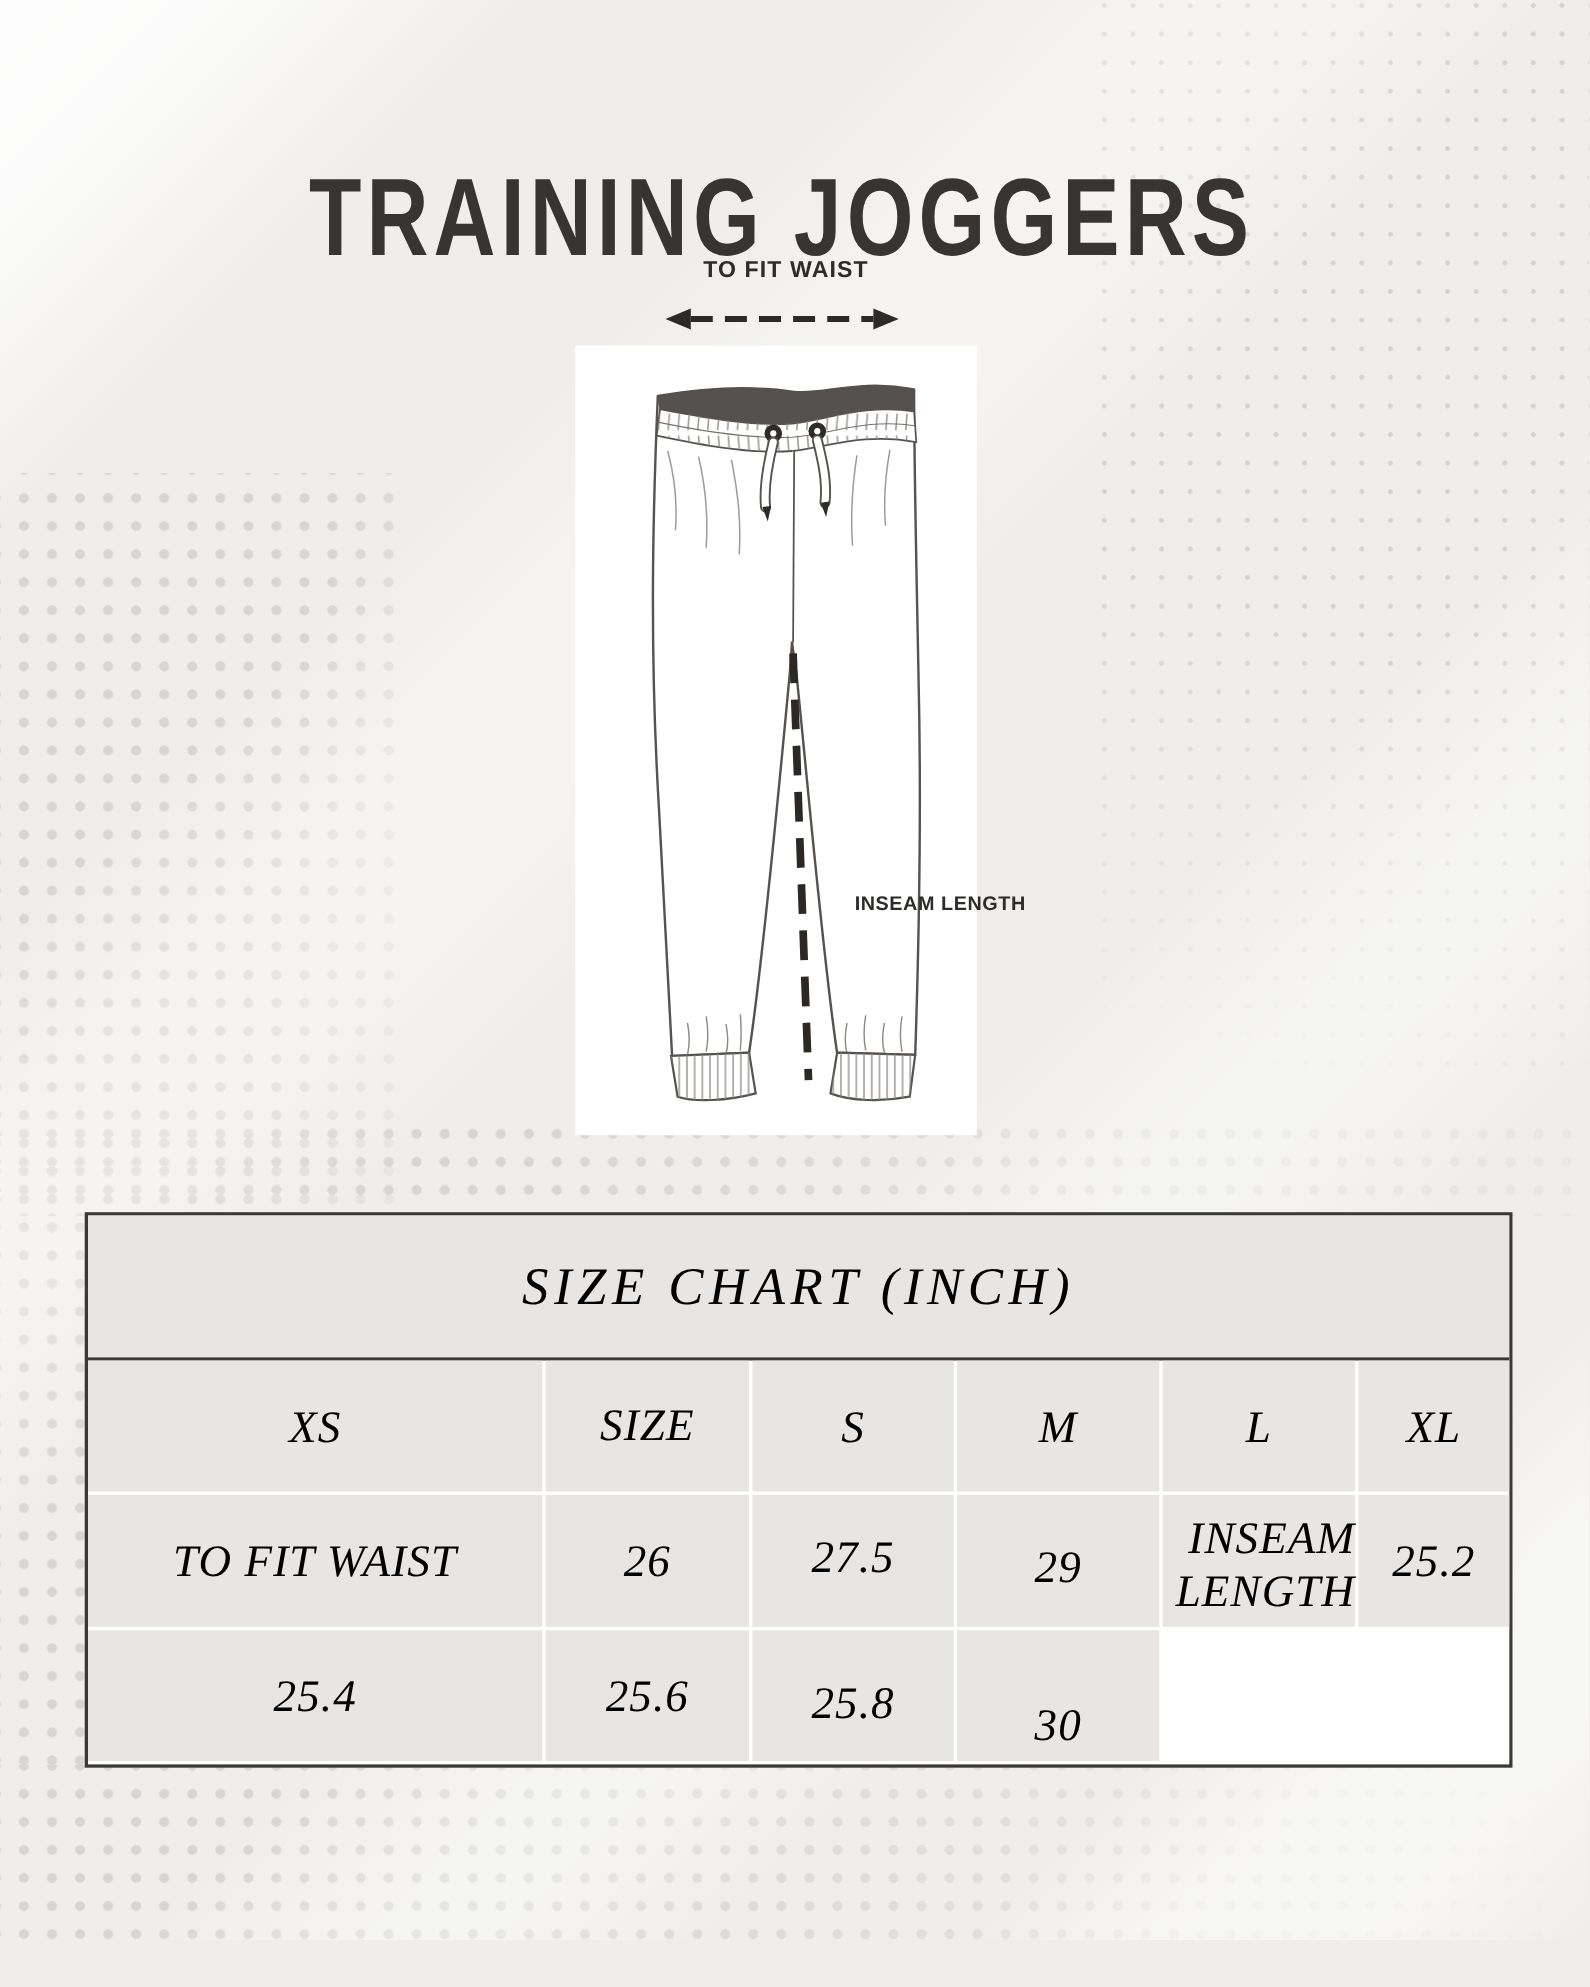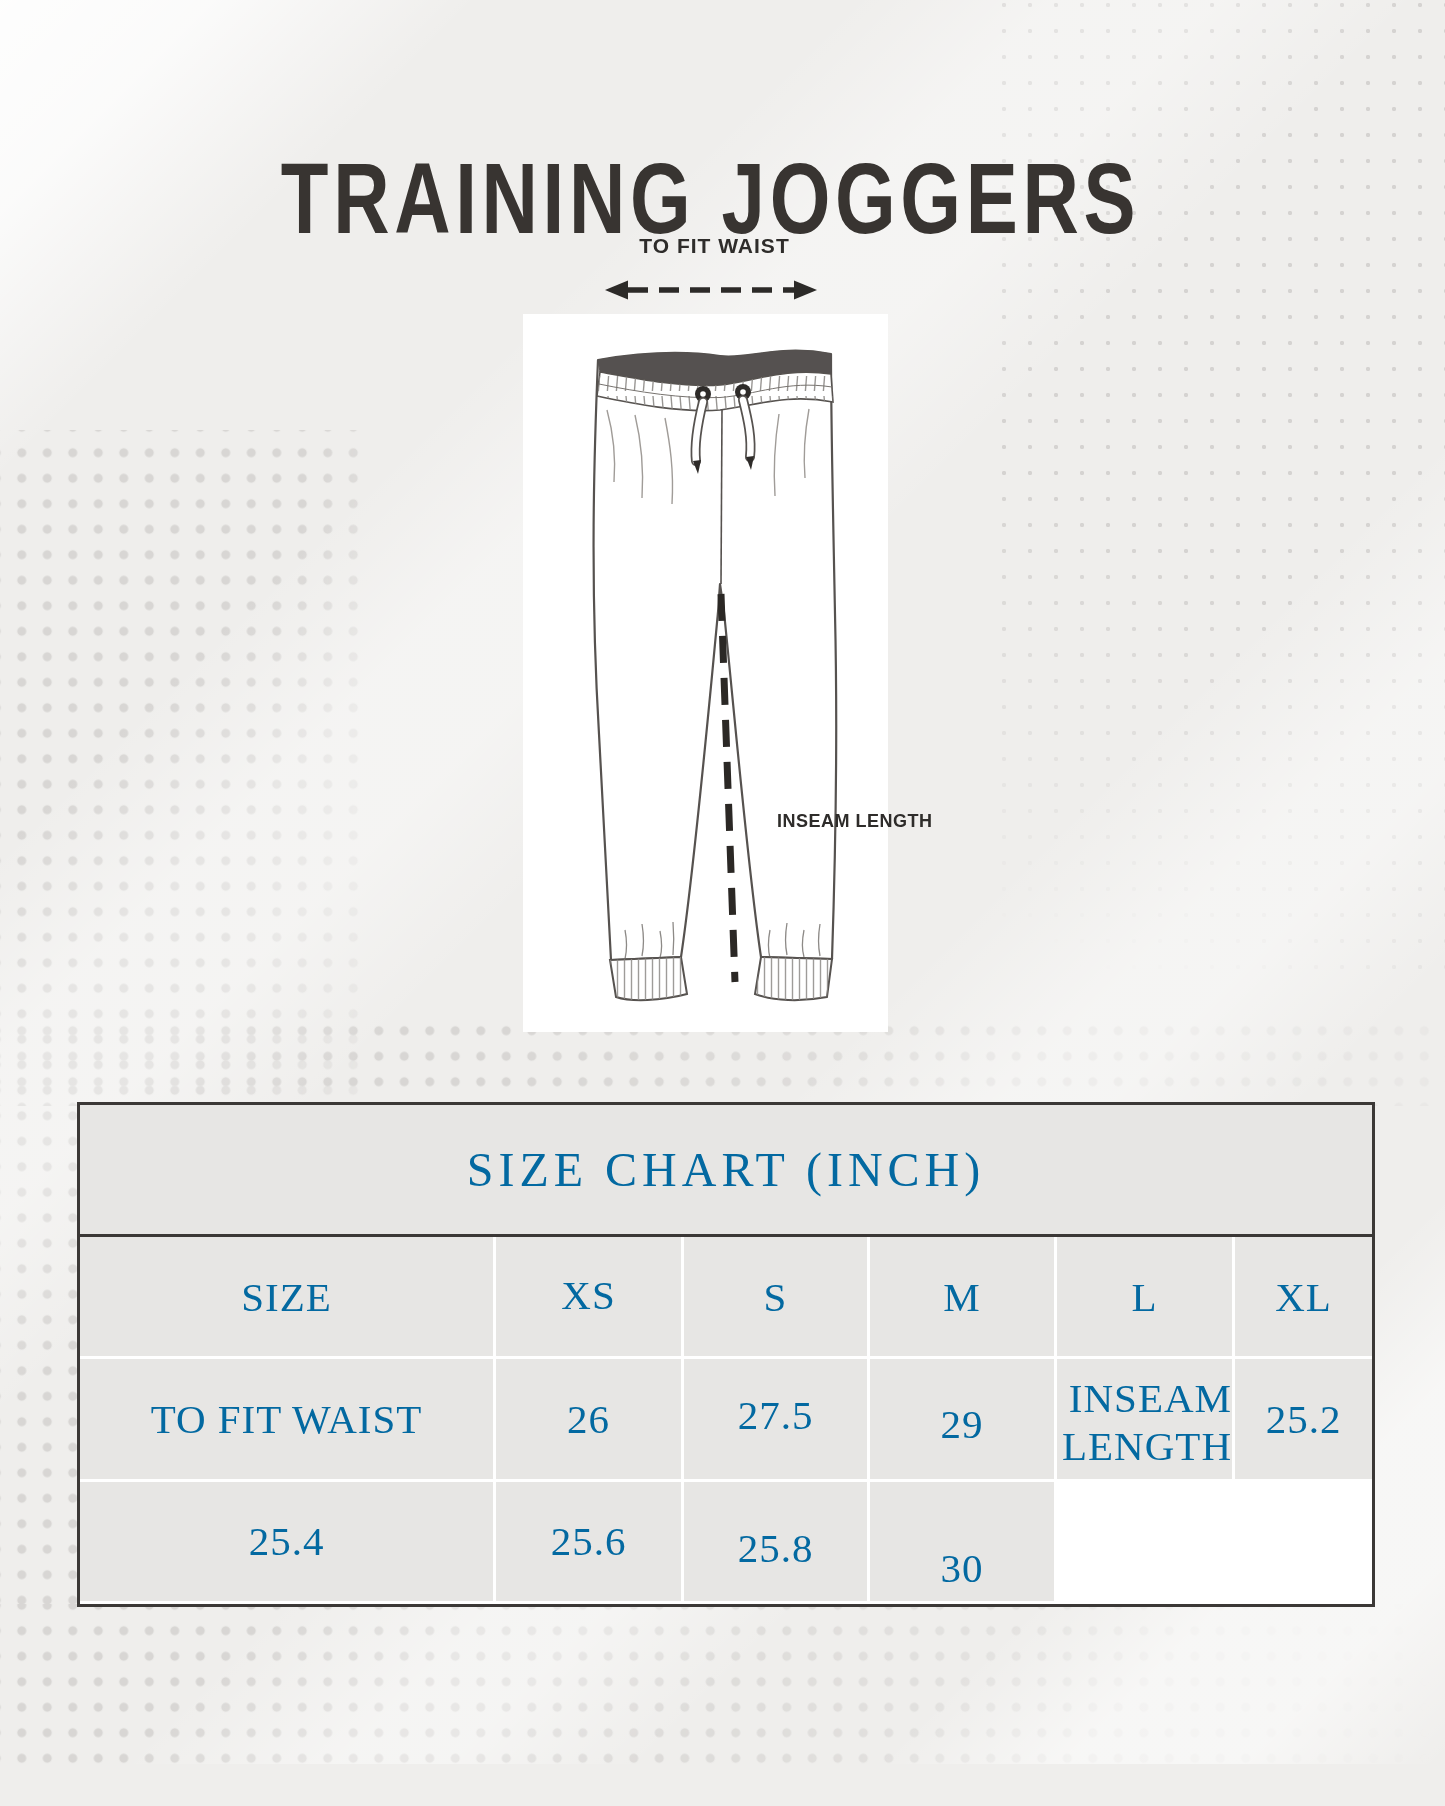--- a/index.html
+++ b/index.html
@@ -65,21 +65,21 @@
     background:#ffffff;
   }
   .inseam-label{
     position:absolute; left:777px; top:811px;
     font-size:18px; font-weight:bold; letter-spacing:.5px; color:#2e2c2a;
   }
   
   .chart{
     position:absolute; left:77px; top:1102px; width:1298px; height:505px;
     border:3px solid #3b3836; background:#ffffff;
-    font-family:"Liberation Serif", serif; color:#0369a1;
+    font-family:"Liberation Serif", serif; color:#000000;font-style:italic;
   }
   .chart-header{
     height:132px; background:#e7e6e4; border-bottom:3px solid #3b3836;
     display:flex; align-items:center; justify-content:center;
     font-size:48px; letter-spacing:5px; font-weight:500;
   }
   .chart-grid{
     display:grid; height:364px;
     grid-template-columns:413px 185px 183px 184px 175px auto;
     grid-template-rows:1fr 1fr 1fr;
@@ -185,24 +185,24 @@
       <path d="M198,280 L212,668" stroke="#2b2825" stroke-width="7" stroke-dasharray="27 15" fill="none"></path>
     </svg>
   </div>
 
   <div class="inseam-label">INSEAM LENGTH</div>
 
   <div class="chart">
     <div class="chart-header">SIZE CHART (INCH)</div>
     <div class="chart-grid">
       <div>
+          <span>XS</span>
+        </div>
+      <div>
           <span>SIZE</span>
-        </div>
-      <div>
-          <span>XS</span>
         </div>
       <div>
           <span>S</span>
         </div>
       <div>
           <span>M</span>
         </div>
       <div>
           <span>L</span>
         </div>

